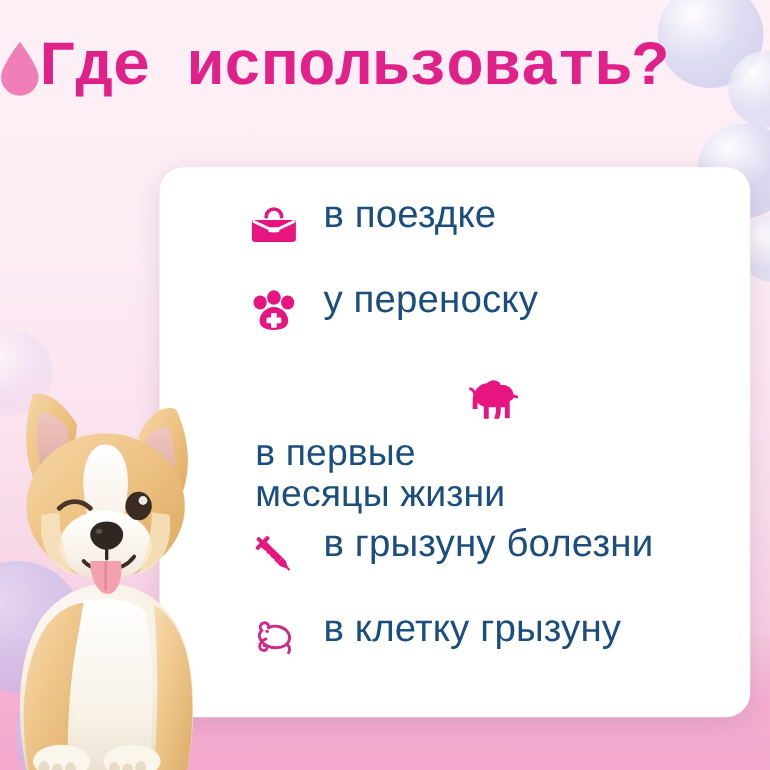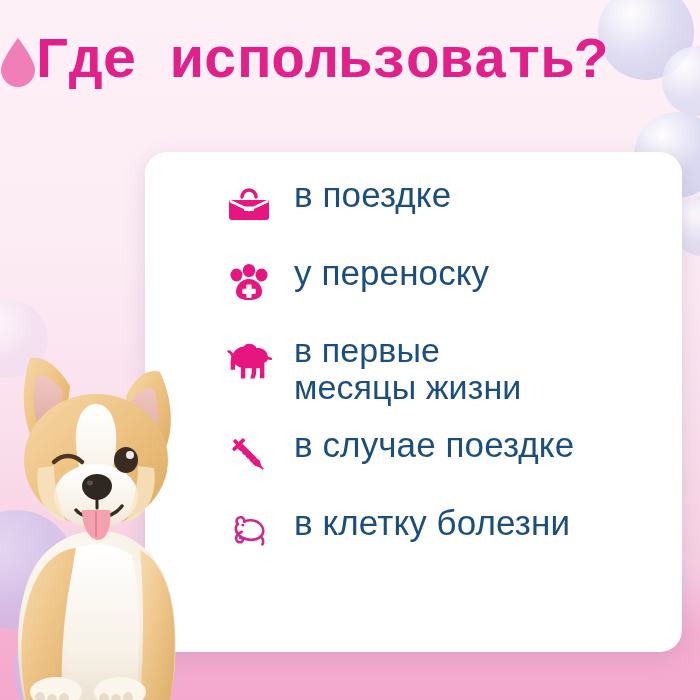--- a/index.html
+++ b/index.html
@@ -154,21 +154,21 @@
   }
   .item-icon svg { display:block; }
   .item-label {
     color:#1b4e7e;
     font-size:35px;
     line-height:1.08;
     letter-spacing:.1px;
     white-space:pre-line;
     padding-left:14px;
   }
-  .usage-item.two-line { min-height:88px; }
+  .usage-item.two-line { min-height:88px;flex-direction:column; }
   .usage-item.two-line .item-label { font-size:34px; line-height:1.1; }
 
   
   #dog-photo {
     position:absolute;
     left:-10px; bottom:0;
     width:215px; height:400px;
     pointer-events:none;
   }
 </style>
@@ -248,39 +248,39 @@
             <rect x="14.2" y="5.6" width="15.6" height="3.6" rx="1" fill="#e6157f"></rect>
             <rect x="20.2" y="0.8" width="3.6" height="5.4" rx="1" fill="#e6157f"></rect>
             <path d="M18.6 29.5 h6.8 v4.2 l-3.4 7 l-3.4 -7 Z" fill="#e6157f"></path>
             <rect x="21.1" y="37" width="1.8" height="5" fill="#e6157f"></rect>
             <rect x="12.8" y="13.2" width="6.4" height="2.5" rx="1" fill="#ffffff"></rect>
             <rect x="12.8" y="18.4" width="6.4" height="2.5" rx="1" fill="#ffffff"></rect>
             <rect x="12.8" y="23.6" width="6.4" height="2.5" rx="1" fill="#ffffff"></rect>
           </g>
         </svg>
       </span>
-      <span class="item-label">в случае поездке</span>
+      <span class="item-label">в грызуну болезни</span>
     </li>
 
     <li class="usage-item">
       <span class="item-icon">
         <svg width="50" height="44" viewBox="0 0 50 44">
           <g fill="none" stroke="#cf2a8a" stroke-width="2.6" stroke-linecap="round" stroke-linejoin="round">
             <path d="M13.5 13 c-2 -3 -.5 -6.5 2.6 -6.8 c2.9 -.3 4.6 2.2 4 4.6"></path>
             <path d="M20.5 10.5 c5.5 -2.4 12.4 -1.2 16.2 3 c3.9 4.3 3.3 10.2 -1.4 13.2
                      c-4.6 3 -12 2.8 -17.4 -.2 c-2.5 -1.4 -4.3 -3.3 -5.2 -5.4"></path>
             <path d="M12.7 21.1 c-1.5 -3 -.8 -6.2 1.4 -8"></path>
             <path d="M17.8 20.8 c-2.9 1.2 -5 3.3 -5.6 5.6 c-.6 2.4 .7 4.4 3 4.8
                      c2.1 .4 3.8 -.9 3.6 -2.6 c-.2 -1.3 -1.4 -2 -2.5 -1.6"></path>
             <path d="M36.8 25.3 c2.4 2.6 3 5.9 1.5 8.2"></path>
           </g>
           <circle cx="18.8" cy="13.9" r="1.5" fill="#cf2a8a"></circle>
         </svg>
       </span>
-      <span class="item-label">в клетку болезни</span>
+      <span class="item-label">в клетку грызуну</span>
     </li>
 
 
   </ul>
 
   <div class="bubble bub-e"></div>
   <div class="bubble bub-f"></div>
 
   <svg id="dog-photo" viewBox="0 0 215 400">
     <defs>

